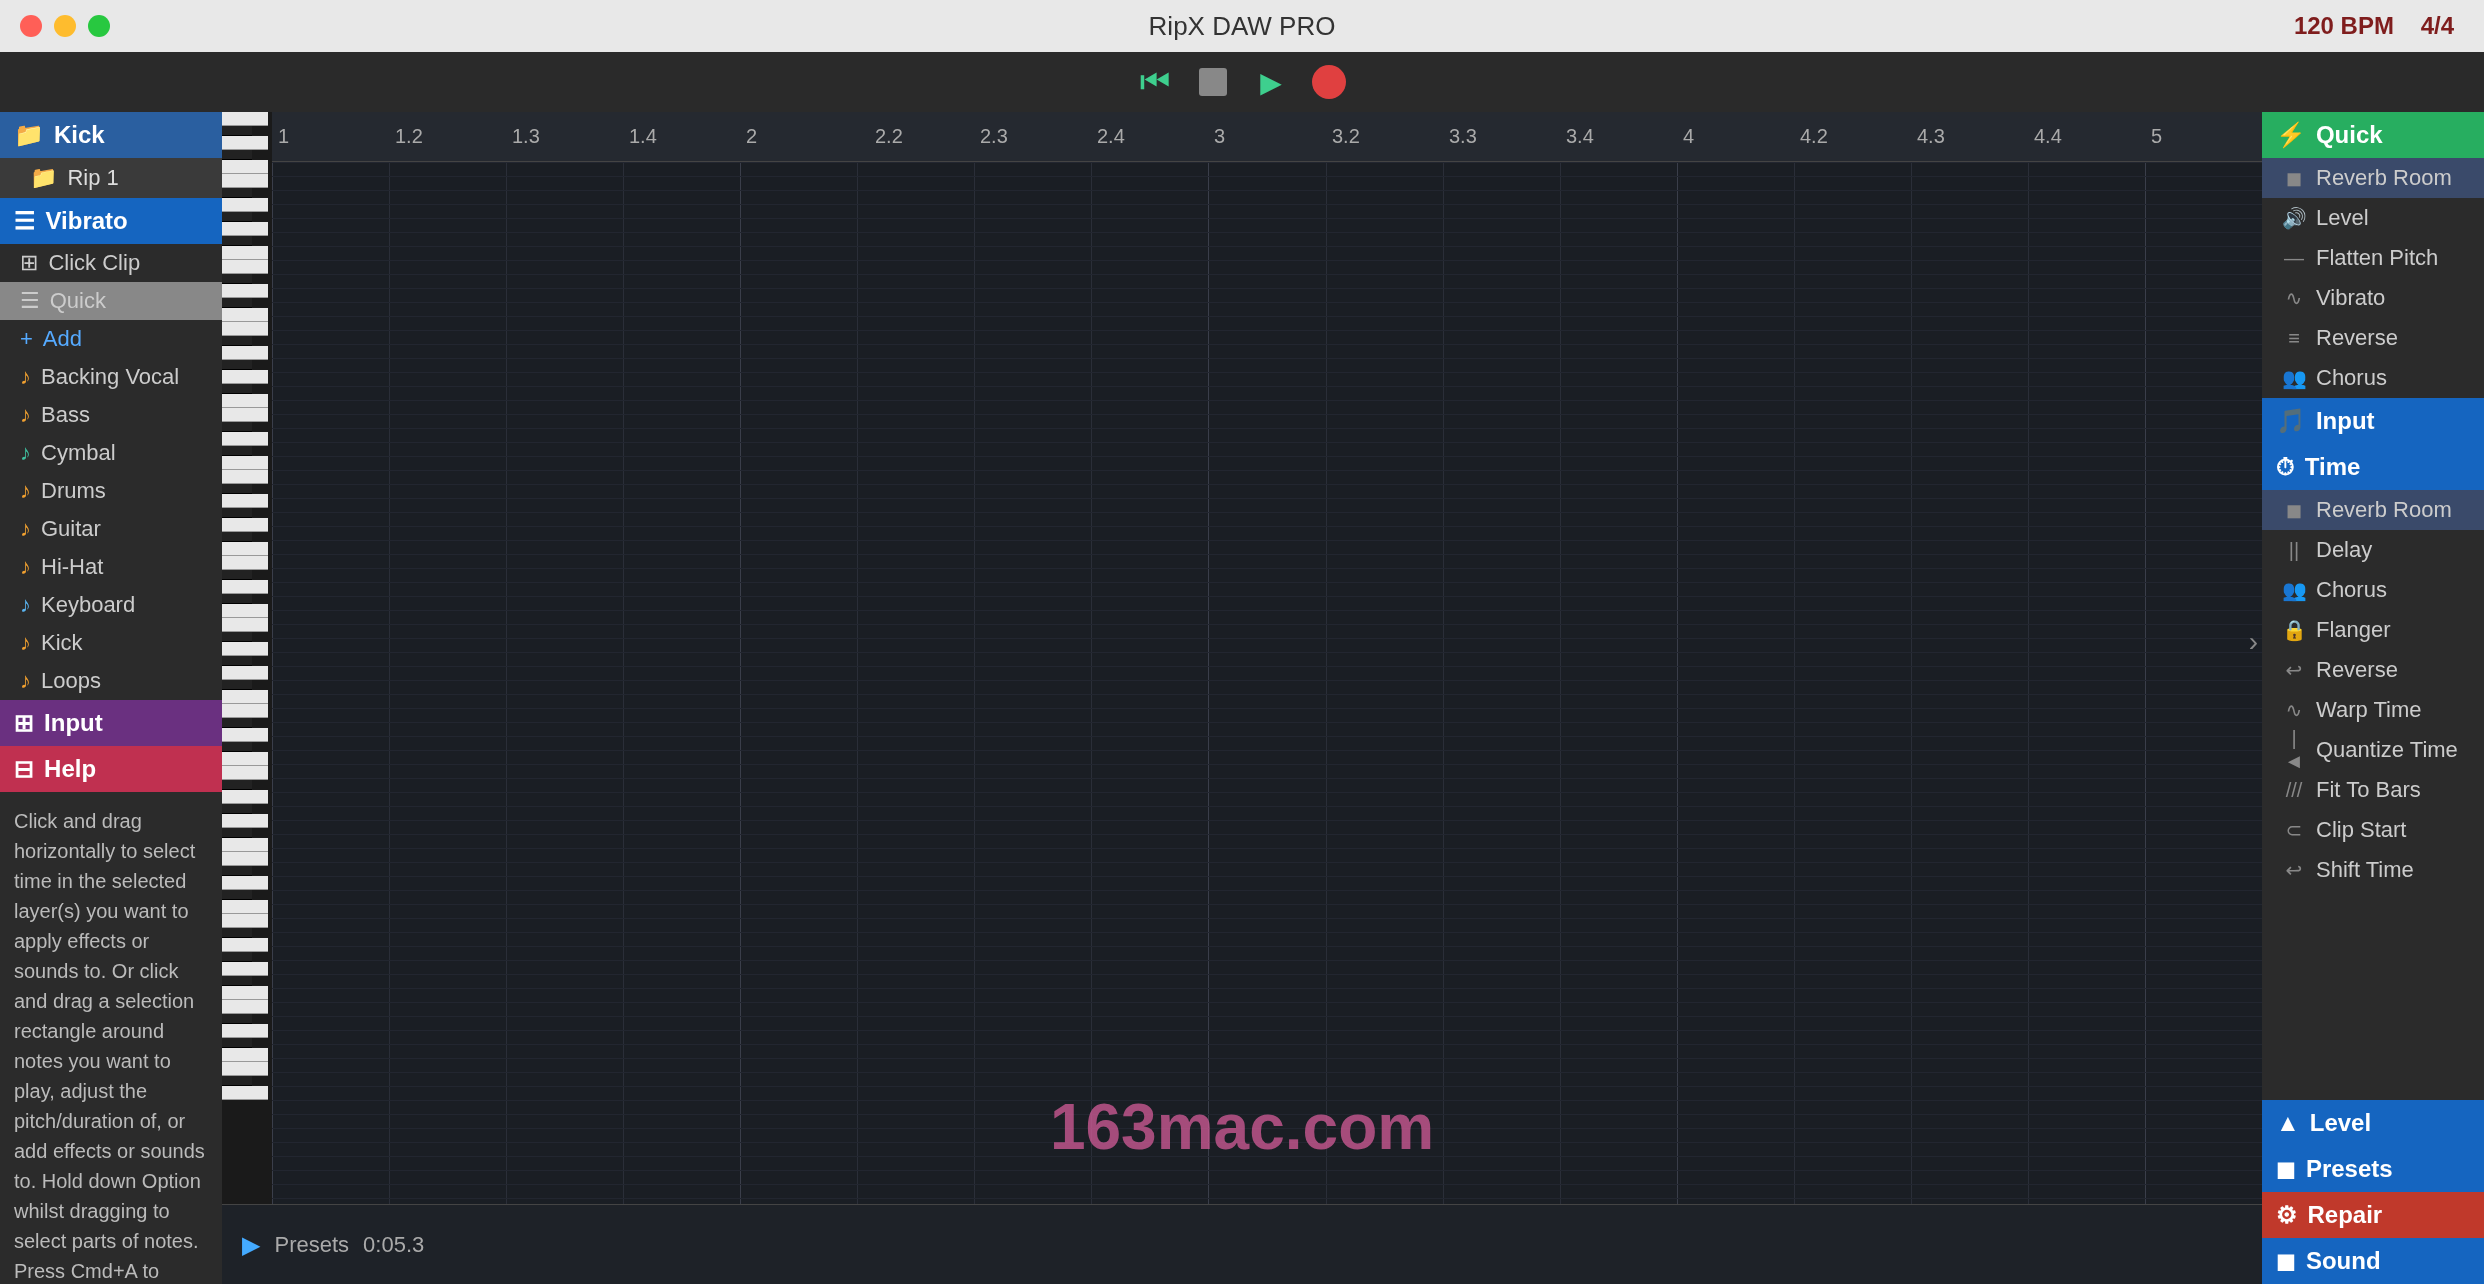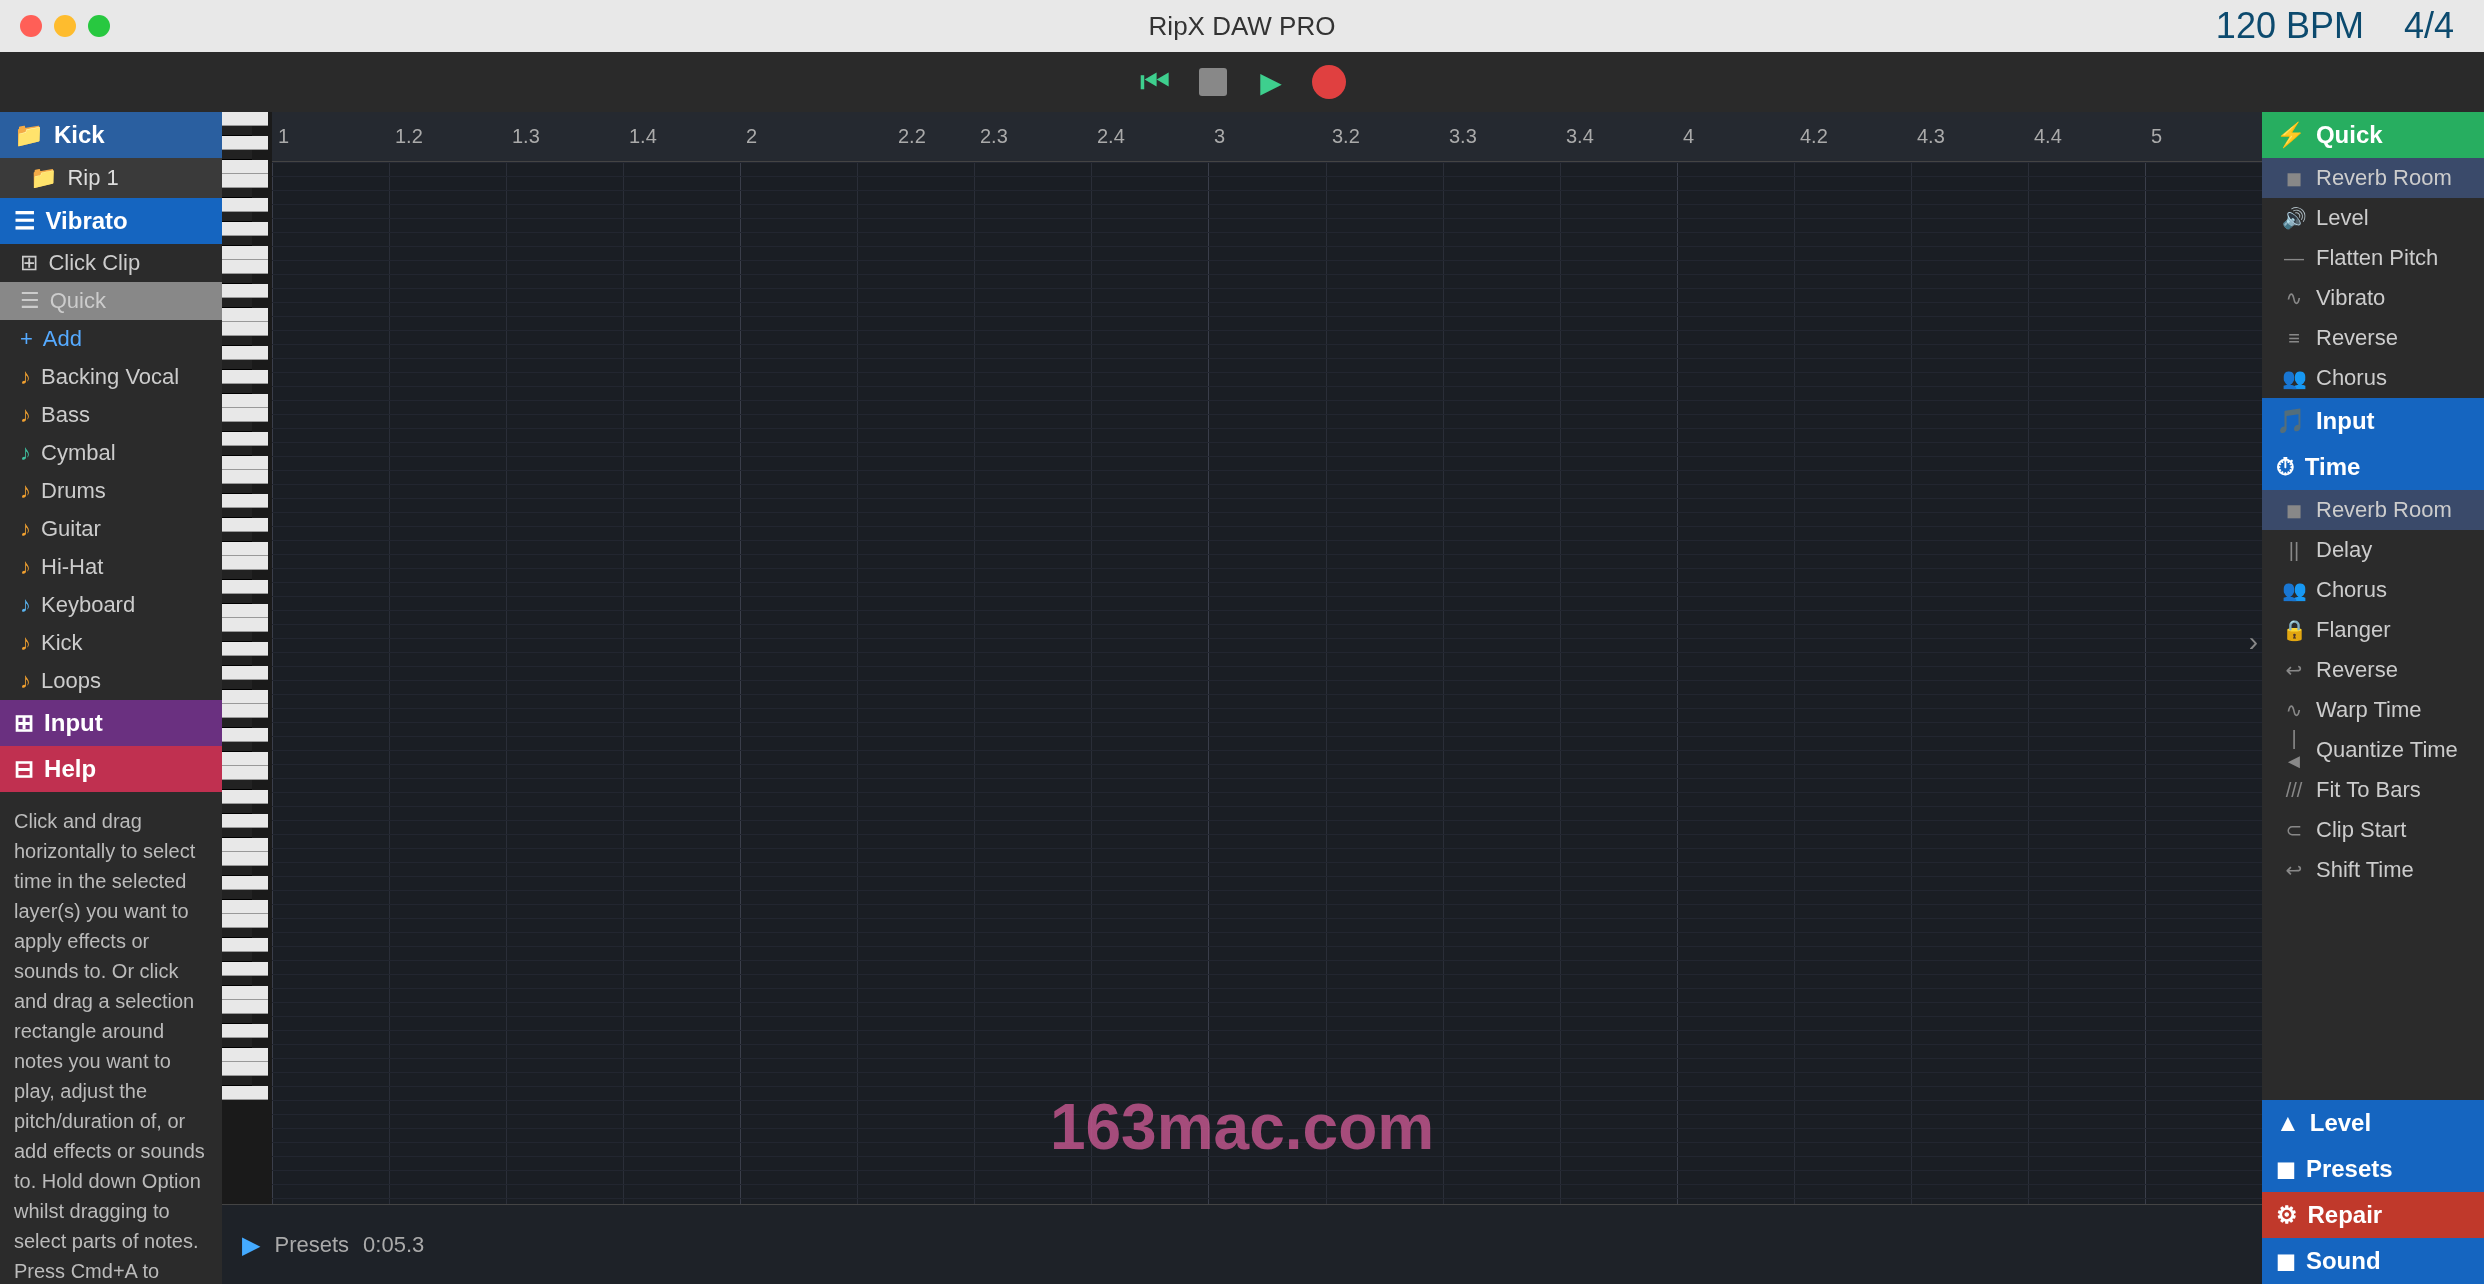--- a/index.html
+++ b/index.html
@@ -38,23 +38,23 @@
     .tb-min { background: #febc2e; }
     .tb-max { background: #28c840; }
     .titlebar-title {
       font-size: 26px;
       color: #333;
       font-weight: 500;
     }
     .titlebar-bpm {
       position: absolute;
       right: 30px;
-      font-size: 36px;
-      color: #0c4a6e;
-      font-weight: 400;
+      font-size: 24px;
+      color: #7f1d1d;
+      font-weight: 700;
     }
 
     
     .transport {
       position: absolute;
       top: 52px;
       left: 0; right: 0;
       height: 60px;
       background: #2a2a2a;
       display: flex;
@@ -559,21 +559,21 @@
   </div>
 
 <div class="main-grid">
 
   <div class="bar-ruler" id="bar-ruler">
       <span class="bar-label" style="left:6px">1</span>
       <span class="bar-label" style="left:123px">1.2</span>
       <span class="bar-label" style="left:240px">1.3</span>
       <span class="bar-label" style="left:357px">1.4</span>
       <span class="bar-label" style="left:474px">2</span>
-      <span class="bar-label" style="left:626px">2.2</span>
+      <span class="bar-label" style="left:603px">2.2</span>
       <span class="bar-label" style="left:708px">2.3</span>
       <span class="bar-label" style="left:825px">2.4</span>
       <span class="bar-label" style="left:942px">3</span>
       <span class="bar-label" style="left:1060px">3.2</span>
       <span class="bar-label" style="left:1177px">3.3</span>
       <span class="bar-label" style="left:1294px">3.4</span>
       <span class="bar-label" style="left:1411px">4</span>
       <span class="bar-label" style="left:1528px">4.2</span>
       <span class="bar-label" style="left:1645px">4.3</span>
       <span class="bar-label" style="left:1762px">4.4</span>

